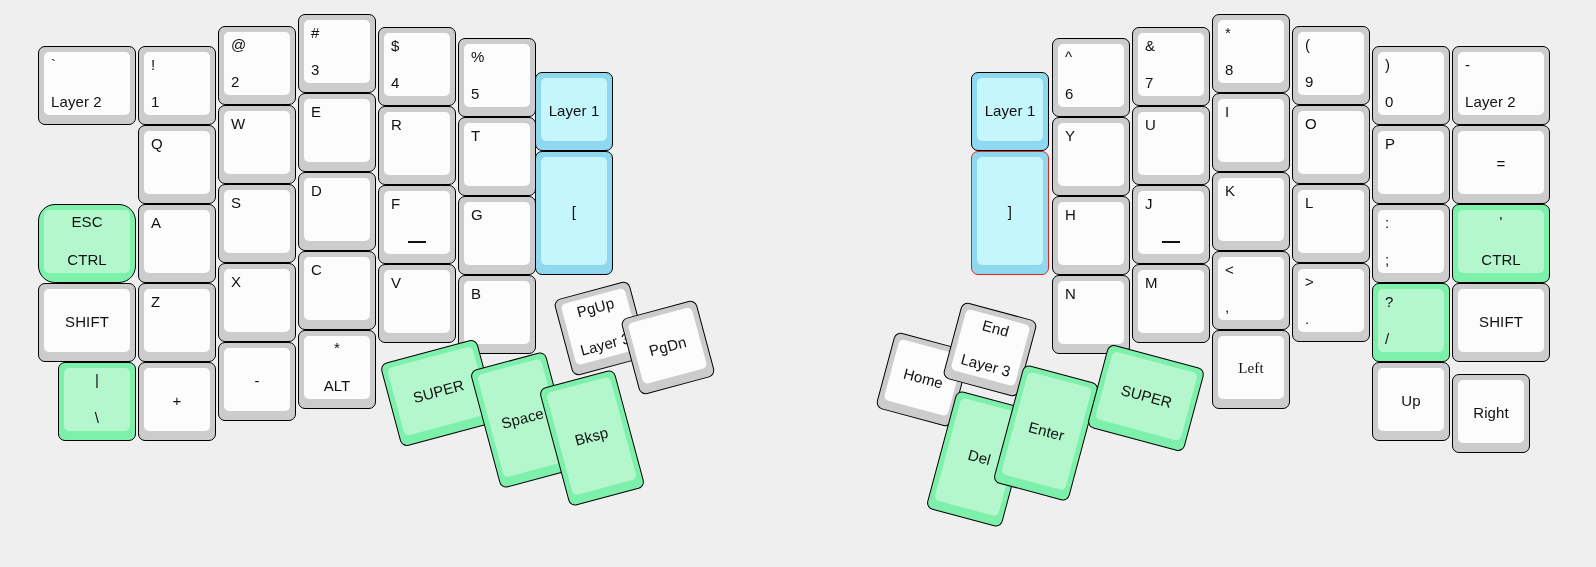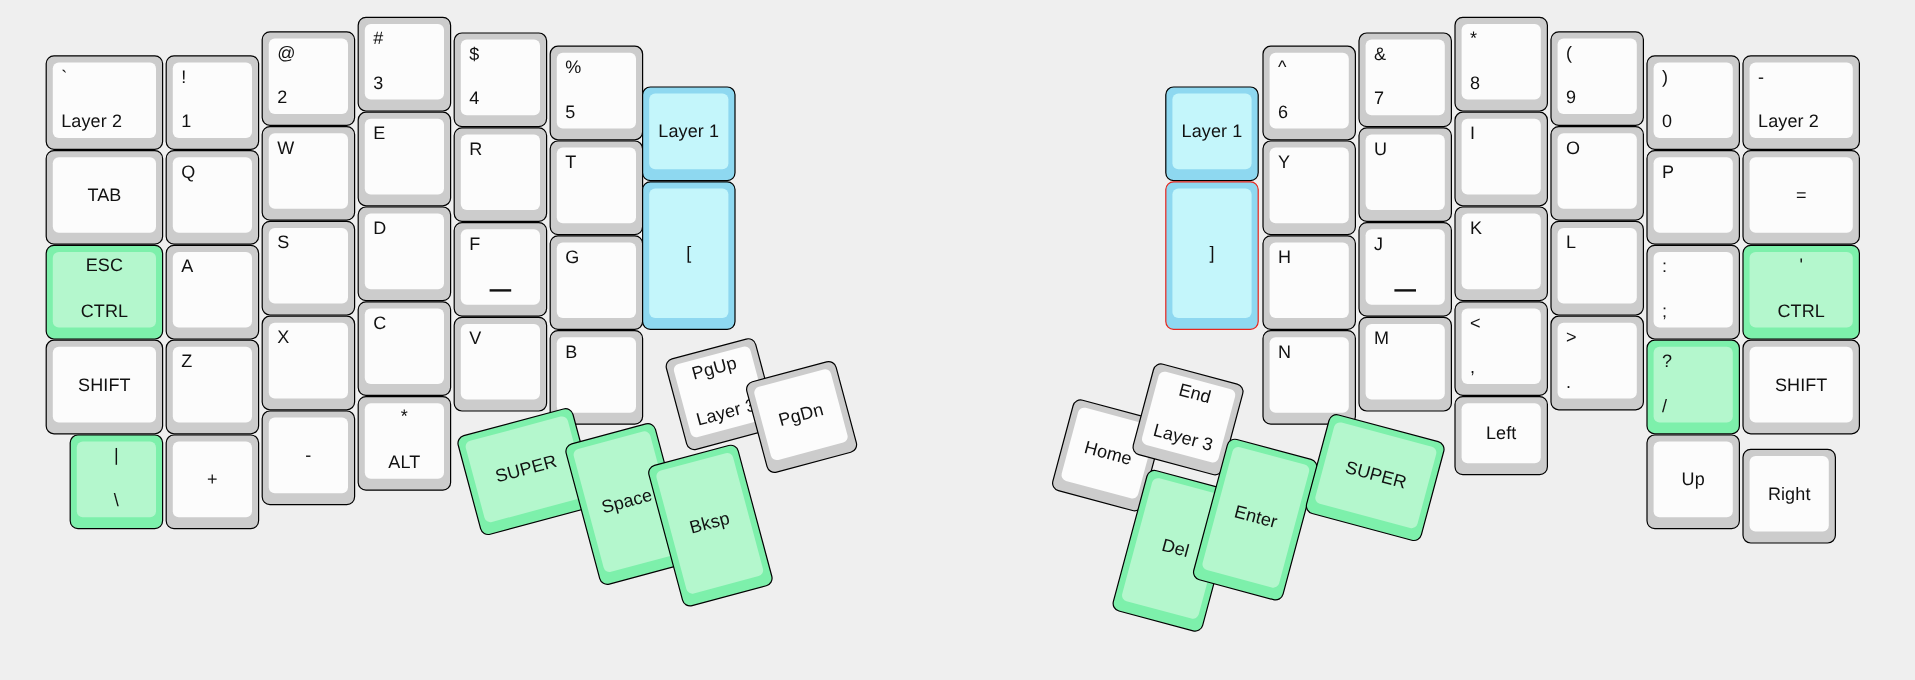--- a/index.html
+++ b/index.html
@@ -65,26 +65,21 @@
 </head>
 <body>
 
 <div id="board">
     <div class="key k-grey" style="left: 38px; top: 46px; width: 98px; height: 79px;">
       <div class="cap">
         <div class="lbl l-tl">`</div>
         <div class="lbl l-bl">Layer 2</div>
       </div>
     </div>
-    <div class="key k-grey" style="left: 38px; top: 125px; width: 98px; height: 79px;">
-      <div class="cap">
-        <div class="lbl l-center">TAB</div>
-      </div>
-    </div>
-    <div class="key k-green" style="left: 38px; top: 204px; width: 98px; height: 79px;">
+    <div class="key k-green" style="left: 38px; top: 204px; width: 98px; height: 79px; border-radius: 17px;">
       <div class="cap">
         <div class="lbl l-tc">ESC</div>
         <div class="lbl l-bc">CTRL</div>
       </div>
     </div>
     <div class="key k-grey" style="left: 38px; top: 283px; width: 98px; height: 79px;">
       <div class="cap">
         <div class="lbl l-center">SHIFT</div>
       </div>
     </div>
@@ -320,21 +315,21 @@
       <div class="cap">
         <div class="lbl l-tl">K</div>
       </div>
     </div>
     <div class="key k-grey" style="left: 1212px; top: 251px; width: 78px; height: 79px;">
       <div class="cap">
         <div class="lbl l-tl">&lt;</div>
         <div class="lbl l-bl">,</div>
       </div>
     </div>
-    <div class="key k-grey" style="left: 1212px; top: 330px; width: 78px; height: 66px;">
+    <div class="key k-grey" style="left: 1212px; top: 330px; width: 78px; height: 79px; font-family: Liberation Serif, serif;">
       <div class="cap">
         <div class="lbl l-center">Left</div>
       </div>
     </div>
     <div class="key k-grey" style="left: 1292px; top: 26px; width: 78px; height: 79px;">
       <div class="cap">
         <div class="lbl l-tl">(</div>
         <div class="lbl l-bl">9</div>
       </div>
     </div>

